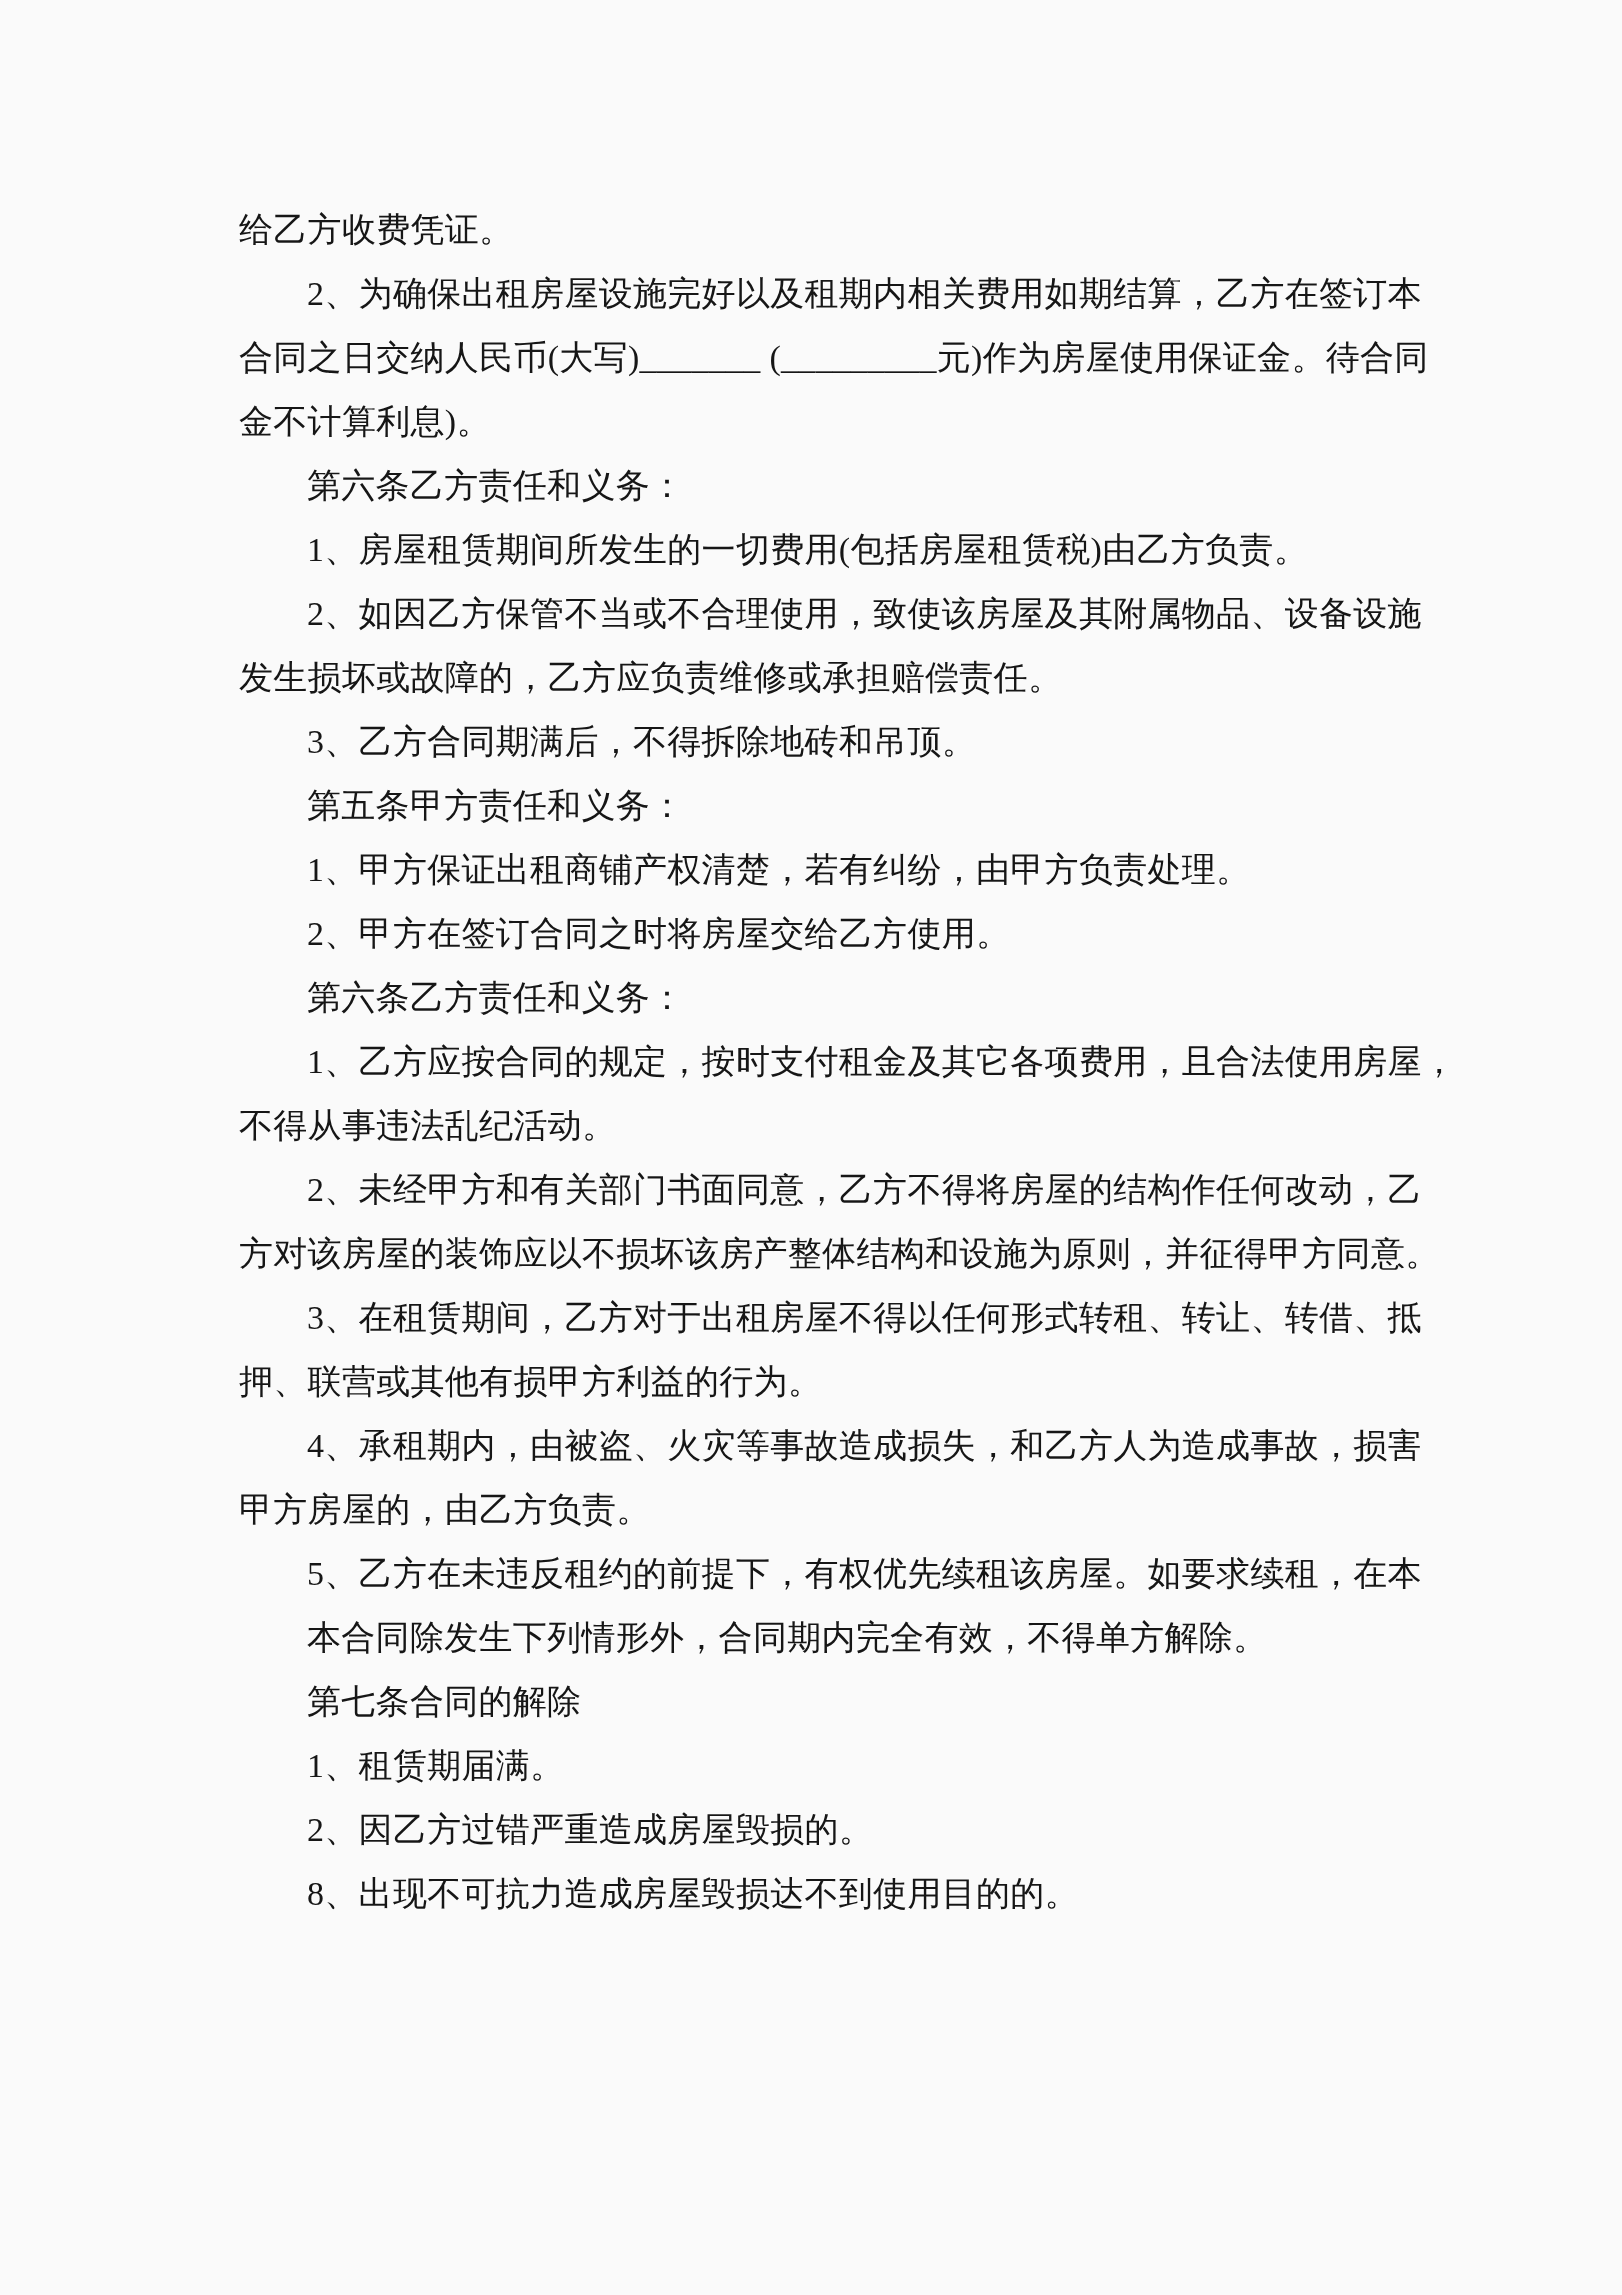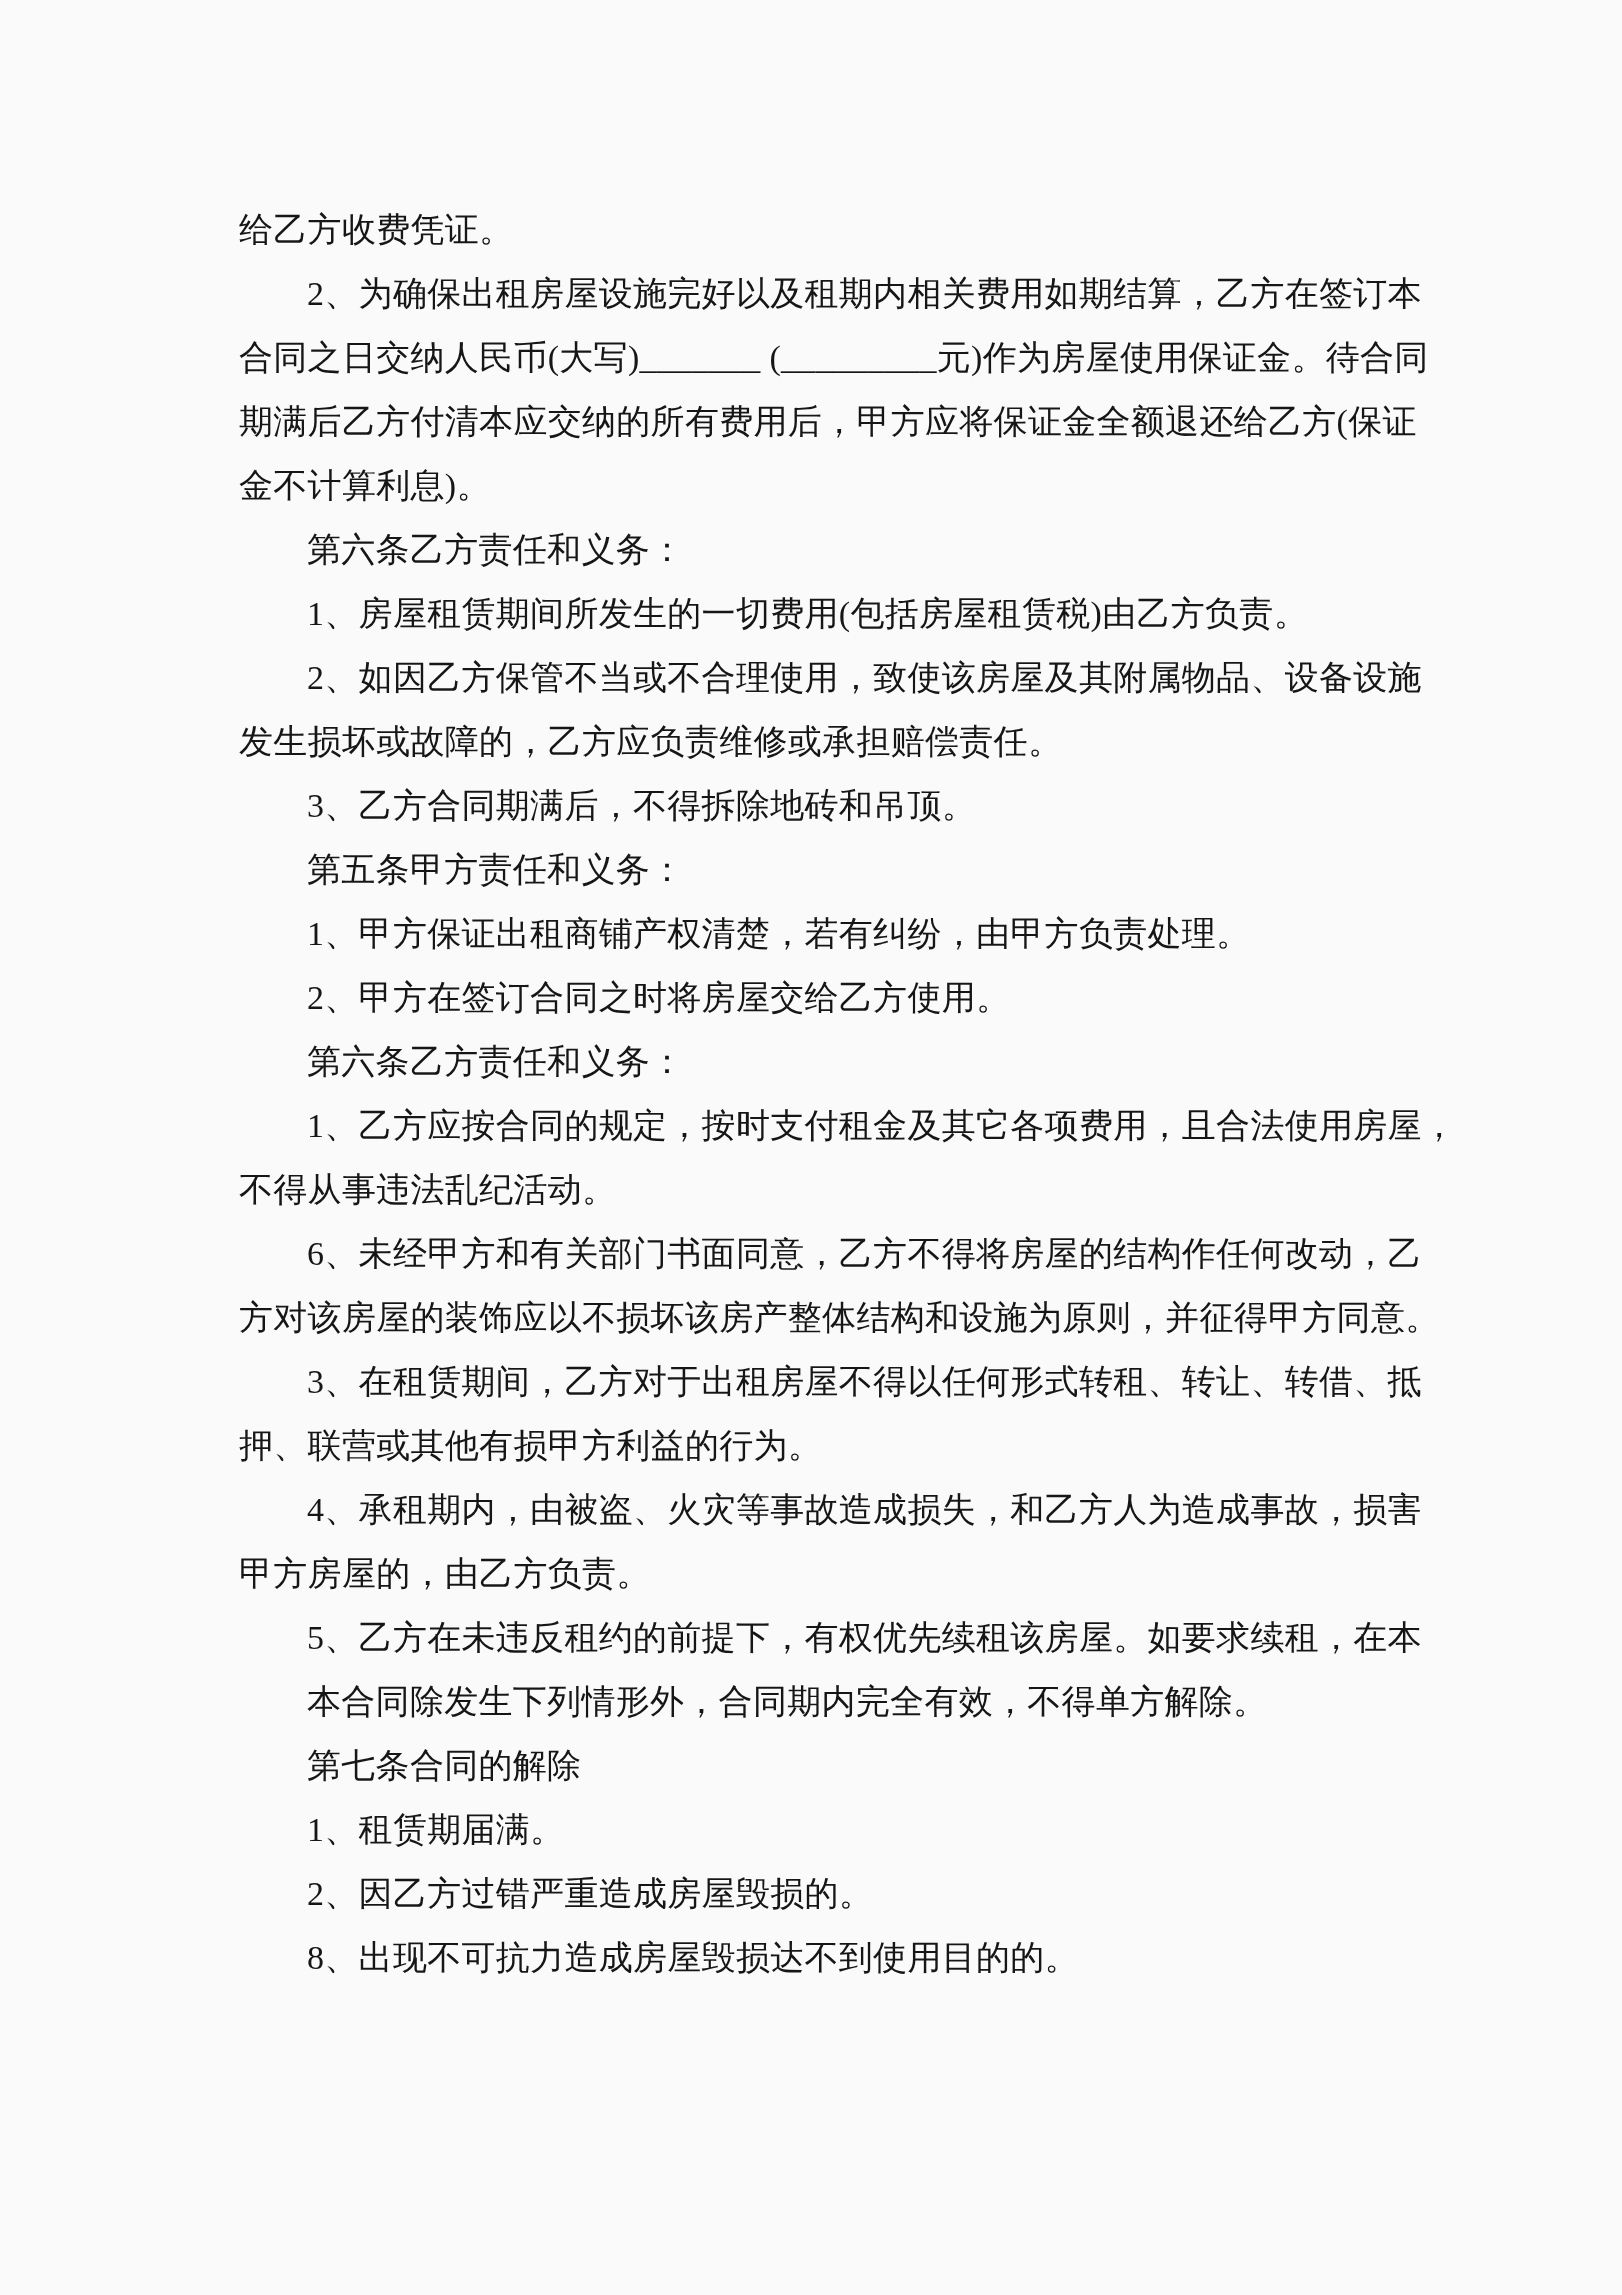--- a/index.html
+++ b/index.html
@@ -42,34 +42,33 @@
   }
 </style>
 </head>
 <body>
 
 <div class="page">
   <div class="doc-body">
       <div class="line">给乙方收费凭证。</div>
       <div class="line indent">2、为确保出租房屋设施完好以及租期内相关费用如期结算，乙方在签订本</div>
       <div class="line">合同之日交纳人民币(大写)_______ (_________元)作为房屋使用保证金。待合同</div>
-      <div class="line">期满后乙方付清本应交纳的所有费用后，甲方应将保证金全额退还给乙方(保证</div>
       <div class="line">金不计算利息)。</div>
       <div class="line indent">第六条乙方责任和义务：</div>
       <div class="line indent">1、房屋租赁期间所发生的一切费用(包括房屋租赁税)由乙方负责。</div>
       <div class="line indent">2、如因乙方保管不当或不合理使用，致使该房屋及其附属物品、设备设施</div>
       <div class="line">发生损坏或故障的，乙方应负责维修或承担赔偿责任。</div>
       <div class="line indent">3、乙方合同期满后，不得拆除地砖和吊顶。</div>
       <div class="line indent">第五条甲方责任和义务：</div>
       <div class="line indent">1、甲方保证出租商铺产权清楚，若有纠纷，由甲方负责处理。</div>
       <div class="line indent">2、甲方在签订合同之时将房屋交给乙方使用。</div>
       <div class="line indent">第六条乙方责任和义务：</div>
       <div class="line indent">1、乙方应按合同的规定，按时支付租金及其它各项费用，且合法使用房屋，</div>
       <div class="line">不得从事违法乱纪活动。</div>
-      <div class="line indent">6、未经甲方和有关部门书面同意，乙方不得将房屋的结构作任何改动，乙</div>
+      <div class="line indent">2、未经甲方和有关部门书面同意，乙方不得将房屋的结构作任何改动，乙</div>
       <div class="line">方对该房屋的装饰应以不损坏该房产整体结构和设施为原则，并征得甲方同意。</div>
       <div class="line indent">3、在租赁期间，乙方对于出租房屋不得以任何形式转租、转让、转借、抵</div>
       <div class="line">押、联营或其他有损甲方利益的行为。</div>
       <div class="line indent">4、承租期内，由被盗、火灾等事故造成损失，和乙方人为造成事故，损害</div>
       <div class="line">甲方房屋的，由乙方负责。</div>
       <div class="line indent">5、乙方在未违反租约的前提下，有权优先续租该房屋。如要求续租，在本</div>
       <div class="line indent">本合同除发生下列情形外，合同期内完全有效，不得单方解除。</div>
       <div class="line indent">第七条合同的解除</div>
       <div class="line indent">1、租赁期届满。</div>
       <div class="line indent">2、因乙方过错严重造成房屋毁损的。</div>

